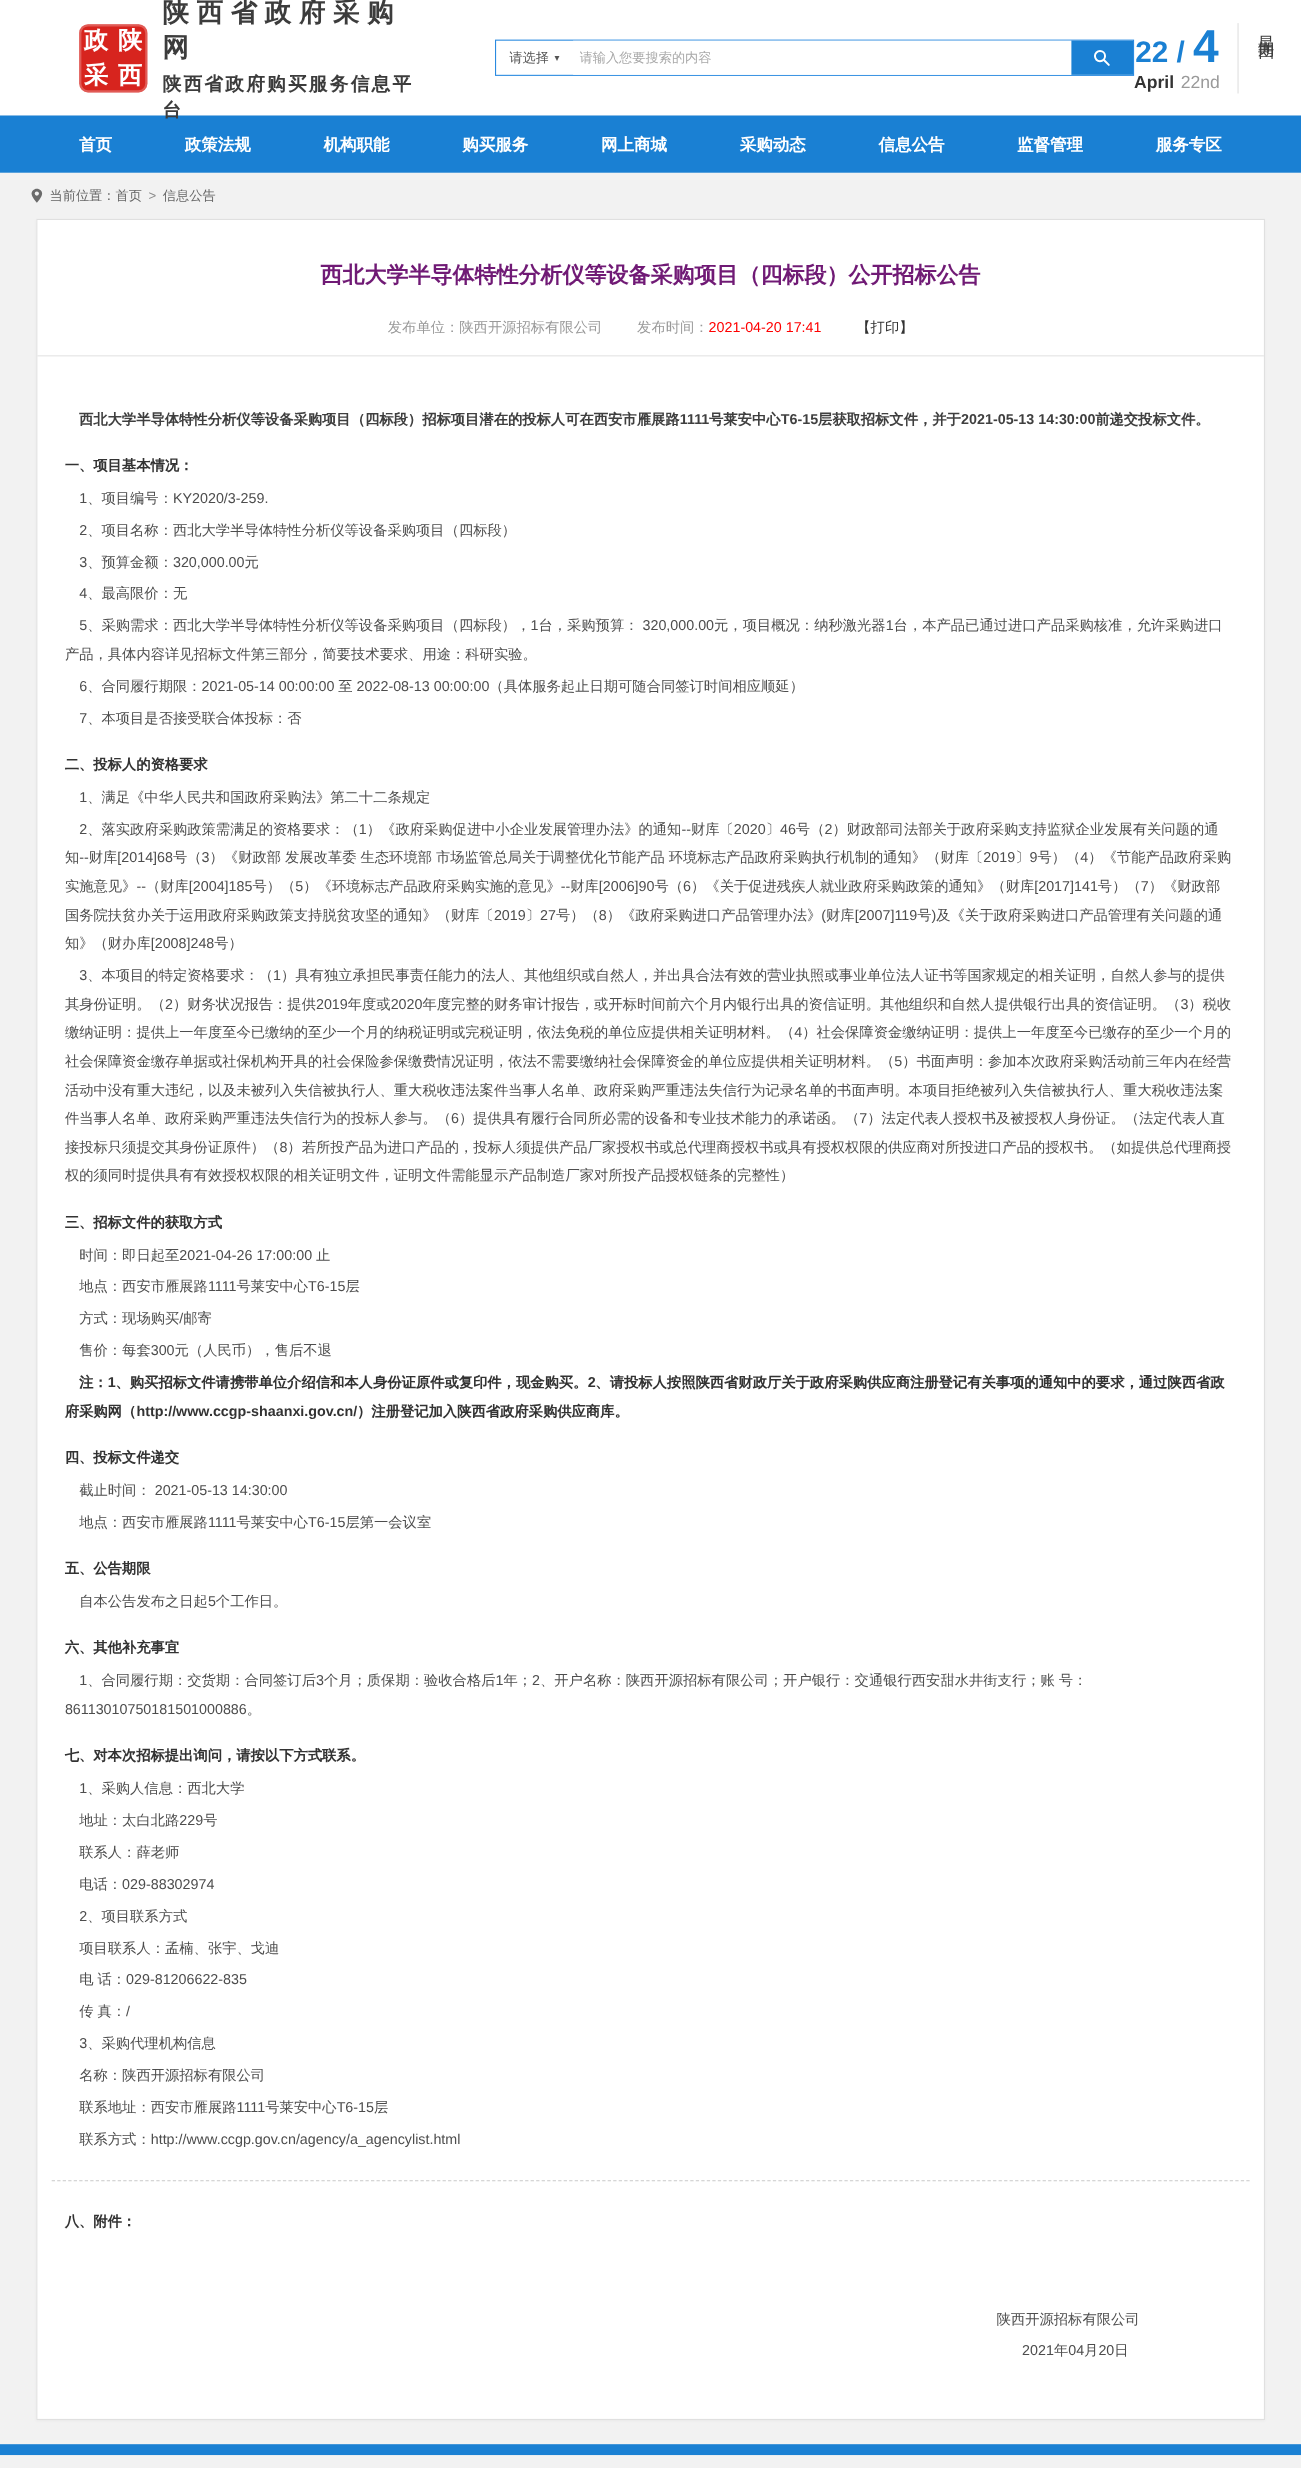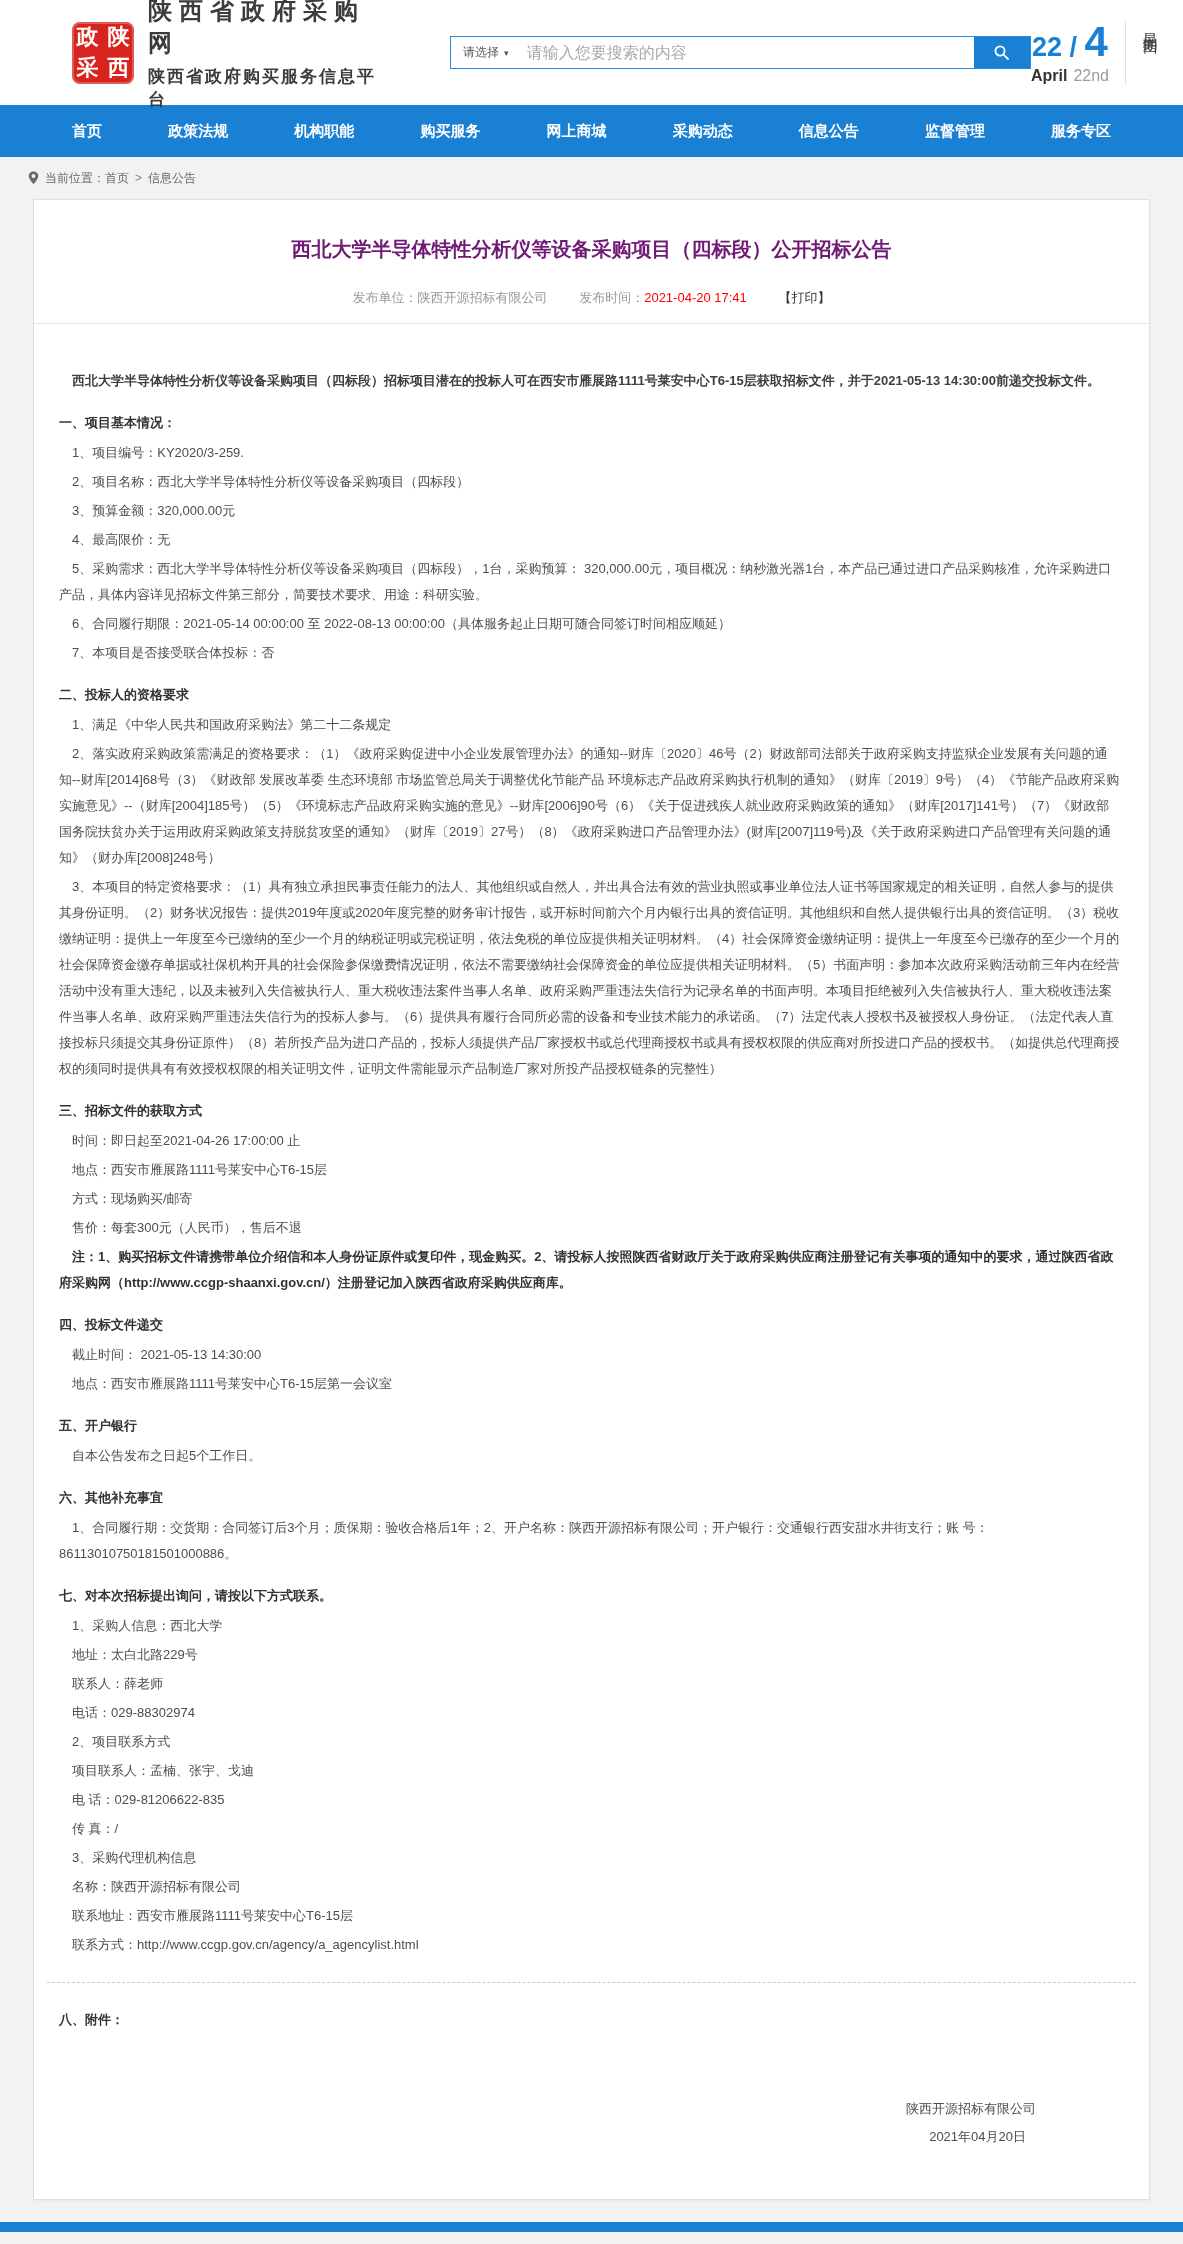--- a/index.html
+++ b/index.html
@@ -28,21 +28,21 @@
   .search-bar {
     margin-left:64px; width:606px; height:33px;
     border:1px solid #2a8ae0; display:flex; align-items:stretch; background:#fff;
   }
   .search-select {
     width:70px; display:flex; align-items:center; justify-content:center;
     font-size:12px; color:#555; cursor:pointer; gap:5px;
   }
   .search-caret { font-size:9px; color:#555; }
   .search-input {
-    flex:1; border:none; outline:none; font-size:16px; color:#333; padding:0 6px;
+    flex:1; border:none; outline:none; font-size:12px; color:#333; padding:0 6px;
     font-family:Liberation Serif, serif;
   }
   .search-input::placeholder { color:#a9a9a9; }
   .search-btn {
     width:56px; background:#1a80d3; border:none; cursor:pointer;
     display:flex; align-items:center; justify-content:center;
   }
   .date-widget { margin-left:auto; display:flex; align-items:center; }
   .date-left { text-align:center; }
   .date-numbers { color:#1a80d3; font-weight:bold; line-height:1; }
@@ -202,21 +202,21 @@
       <p class="p">3、本项目的特定资格要求：（1）具有独立承担民事责任能力的法人、其他组织或自然人，并出具合法有效的营业执照或事业单位法人证书等国家规定的相关证明，自然人参与的提供其身份证明。（2）财务状况报告：提供2019年度或2020年度完整的财务审计报告，或开标时间前六个月内银行出具的资信证明。其他组织和自然人提供银行出具的资信证明。（3）税收缴纳证明：提供上一年度至今已缴纳的至少一个月的纳税证明或完税证明，依法免税的单位应提供相关证明材料。（4）社会保障资金缴纳证明：提供上一年度至今已缴存的至少一个月的社会保障资金缴存单据或社保机构开具的社会保险参保缴费情况证明，依法不需要缴纳社会保障资金的单位应提供相关证明材料。（5）书面声明：参加本次政府采购活动前三年内在经营活动中没有重大违纪，以及未被列入失信被执行人、重大税收违法案件当事人名单、政府采购严重违法失信行为记录名单的书面声明。本项目拒绝被列入失信被执行人、重大税收违法案件当事人名单、政府采购严重违法失信行为的投标人参与。（6）提供具有履行合同所必需的设备和专业技术能力的承诺函。（7）法定代表人授权书及被授权人身份证。（法定代表人直接投标只须提交其身份证原件）（8）若所投产品为进口产品的，投标人须提供产品厂家授权书或总代理商授权书或具有授权权限的供应商对所投进口产品的授权书。（如提供总代理商授权的须同时提供具有有效授权权限的相关证明文件，证明文件需能显示产品制造厂家对所投产品授权链条的完整性）</p>
       <p class="h">三、招标文件的获取方式</p>
       <p class="p">时间：即日起至2021-04-26 17:00:00 止</p>
       <p class="p">地点：西安市雁展路1111号莱安中心T6-15层</p>
       <p class="p">方式：现场购买/邮寄</p>
       <p class="p">售价：每套300元（人民币），售后不退</p>
       <p class="note">注：1、购买招标文件请携带单位介绍信和本人身份证原件或复印件，现金购买。2、请投标人按照陕西省财政厅关于政府采购供应商注册登记有关事项的通知中的要求，通过陕西省政府采购网（http://www.ccgp-shaanxi.gov.cn/）注册登记加入陕西省政府采购供应商库。</p>
       <p class="h">四、投标文件递交</p>
       <p class="p">截止时间： 2021-05-13 14:30:00</p>
       <p class="p">地点：西安市雁展路1111号莱安中心T6-15层第一会议室</p>
-      <p class="h">五、开户银行</p>
+      <p class="h">五、公告期限</p>
       <p class="p">自本公告发布之日起5个工作日。</p>
       <p class="h">六、其他补充事宜</p>
       <p class="p">1、合同履行期：交货期：合同签订后3个月；质保期：验收合格后1年；2、开户名称：陕西开源招标有限公司；开户银行：交通银行西安甜水井街支行；账 号：86113010750181501000886。</p>
       <p class="h">七、对本次招标提出询问，请按以下方式联系。</p>
       <p class="p">1、采购人信息：西北大学</p>
       <p class="p">地址：太白北路229号</p>
       <p class="p">联系人：薛老师</p>
       <p class="p">电话：029-88302974</p>
       <p class="p">2、项目联系方式</p>
       <p class="p">项目联系人：孟楠、张宇、戈迪</p>

